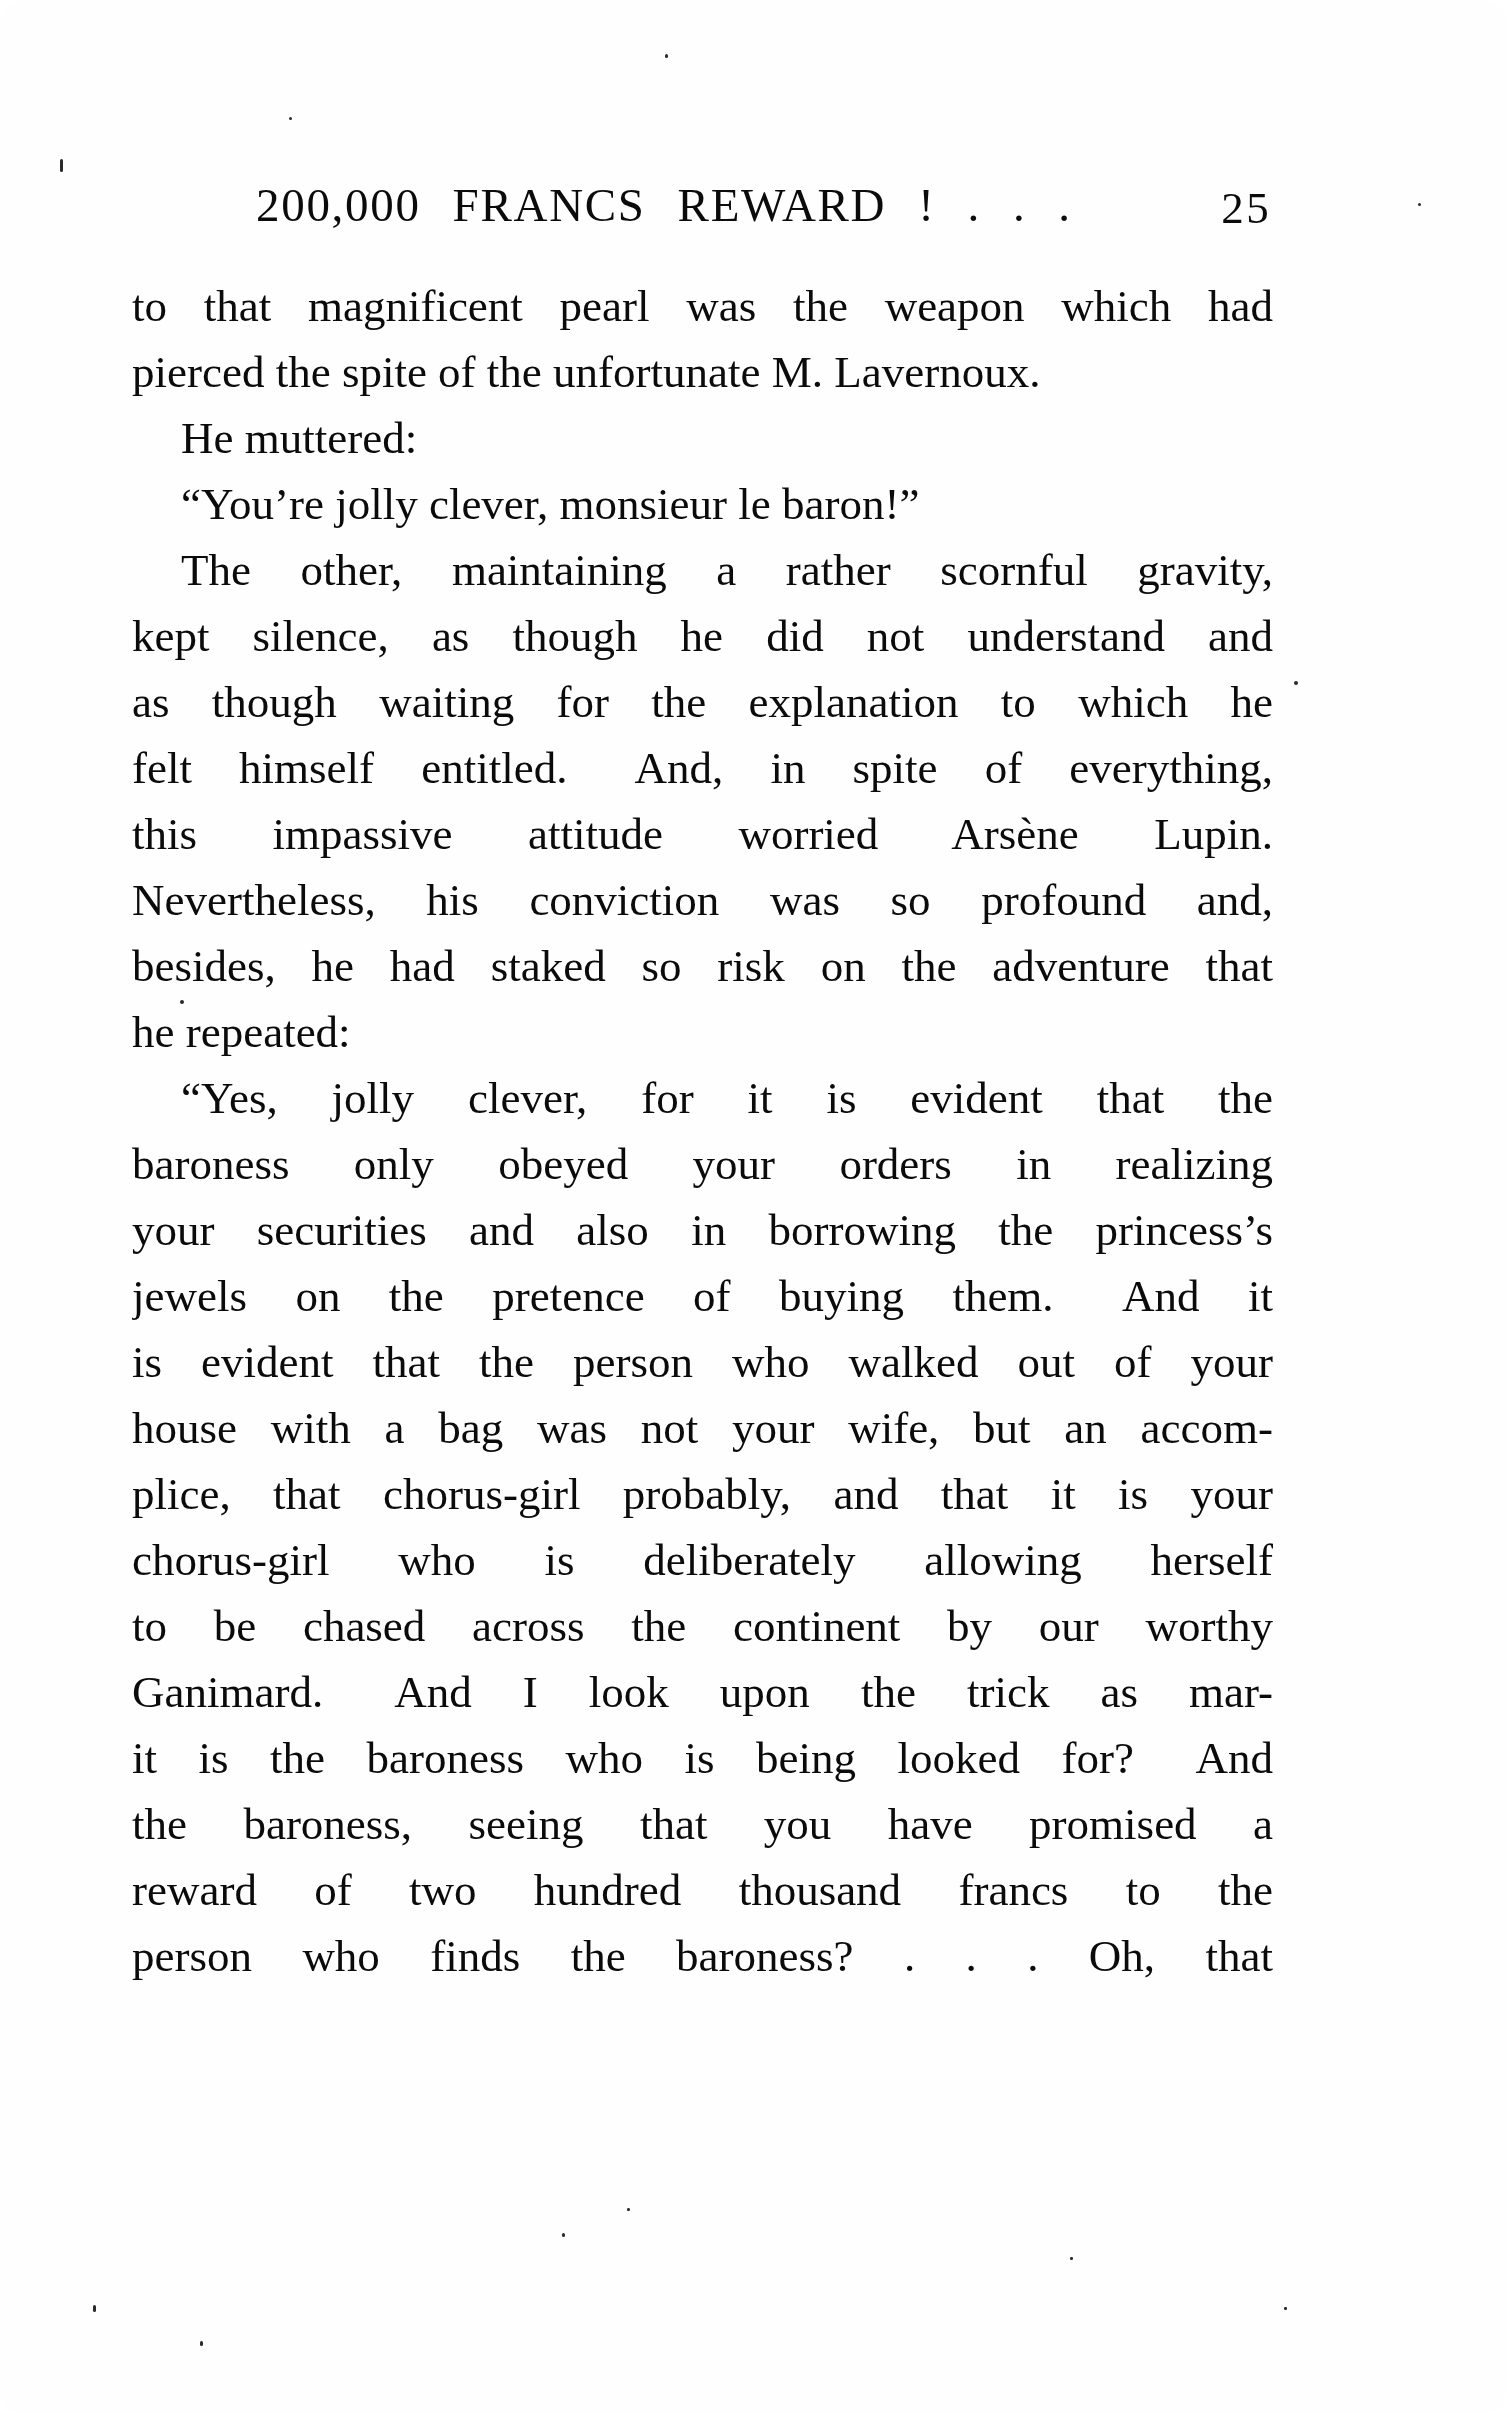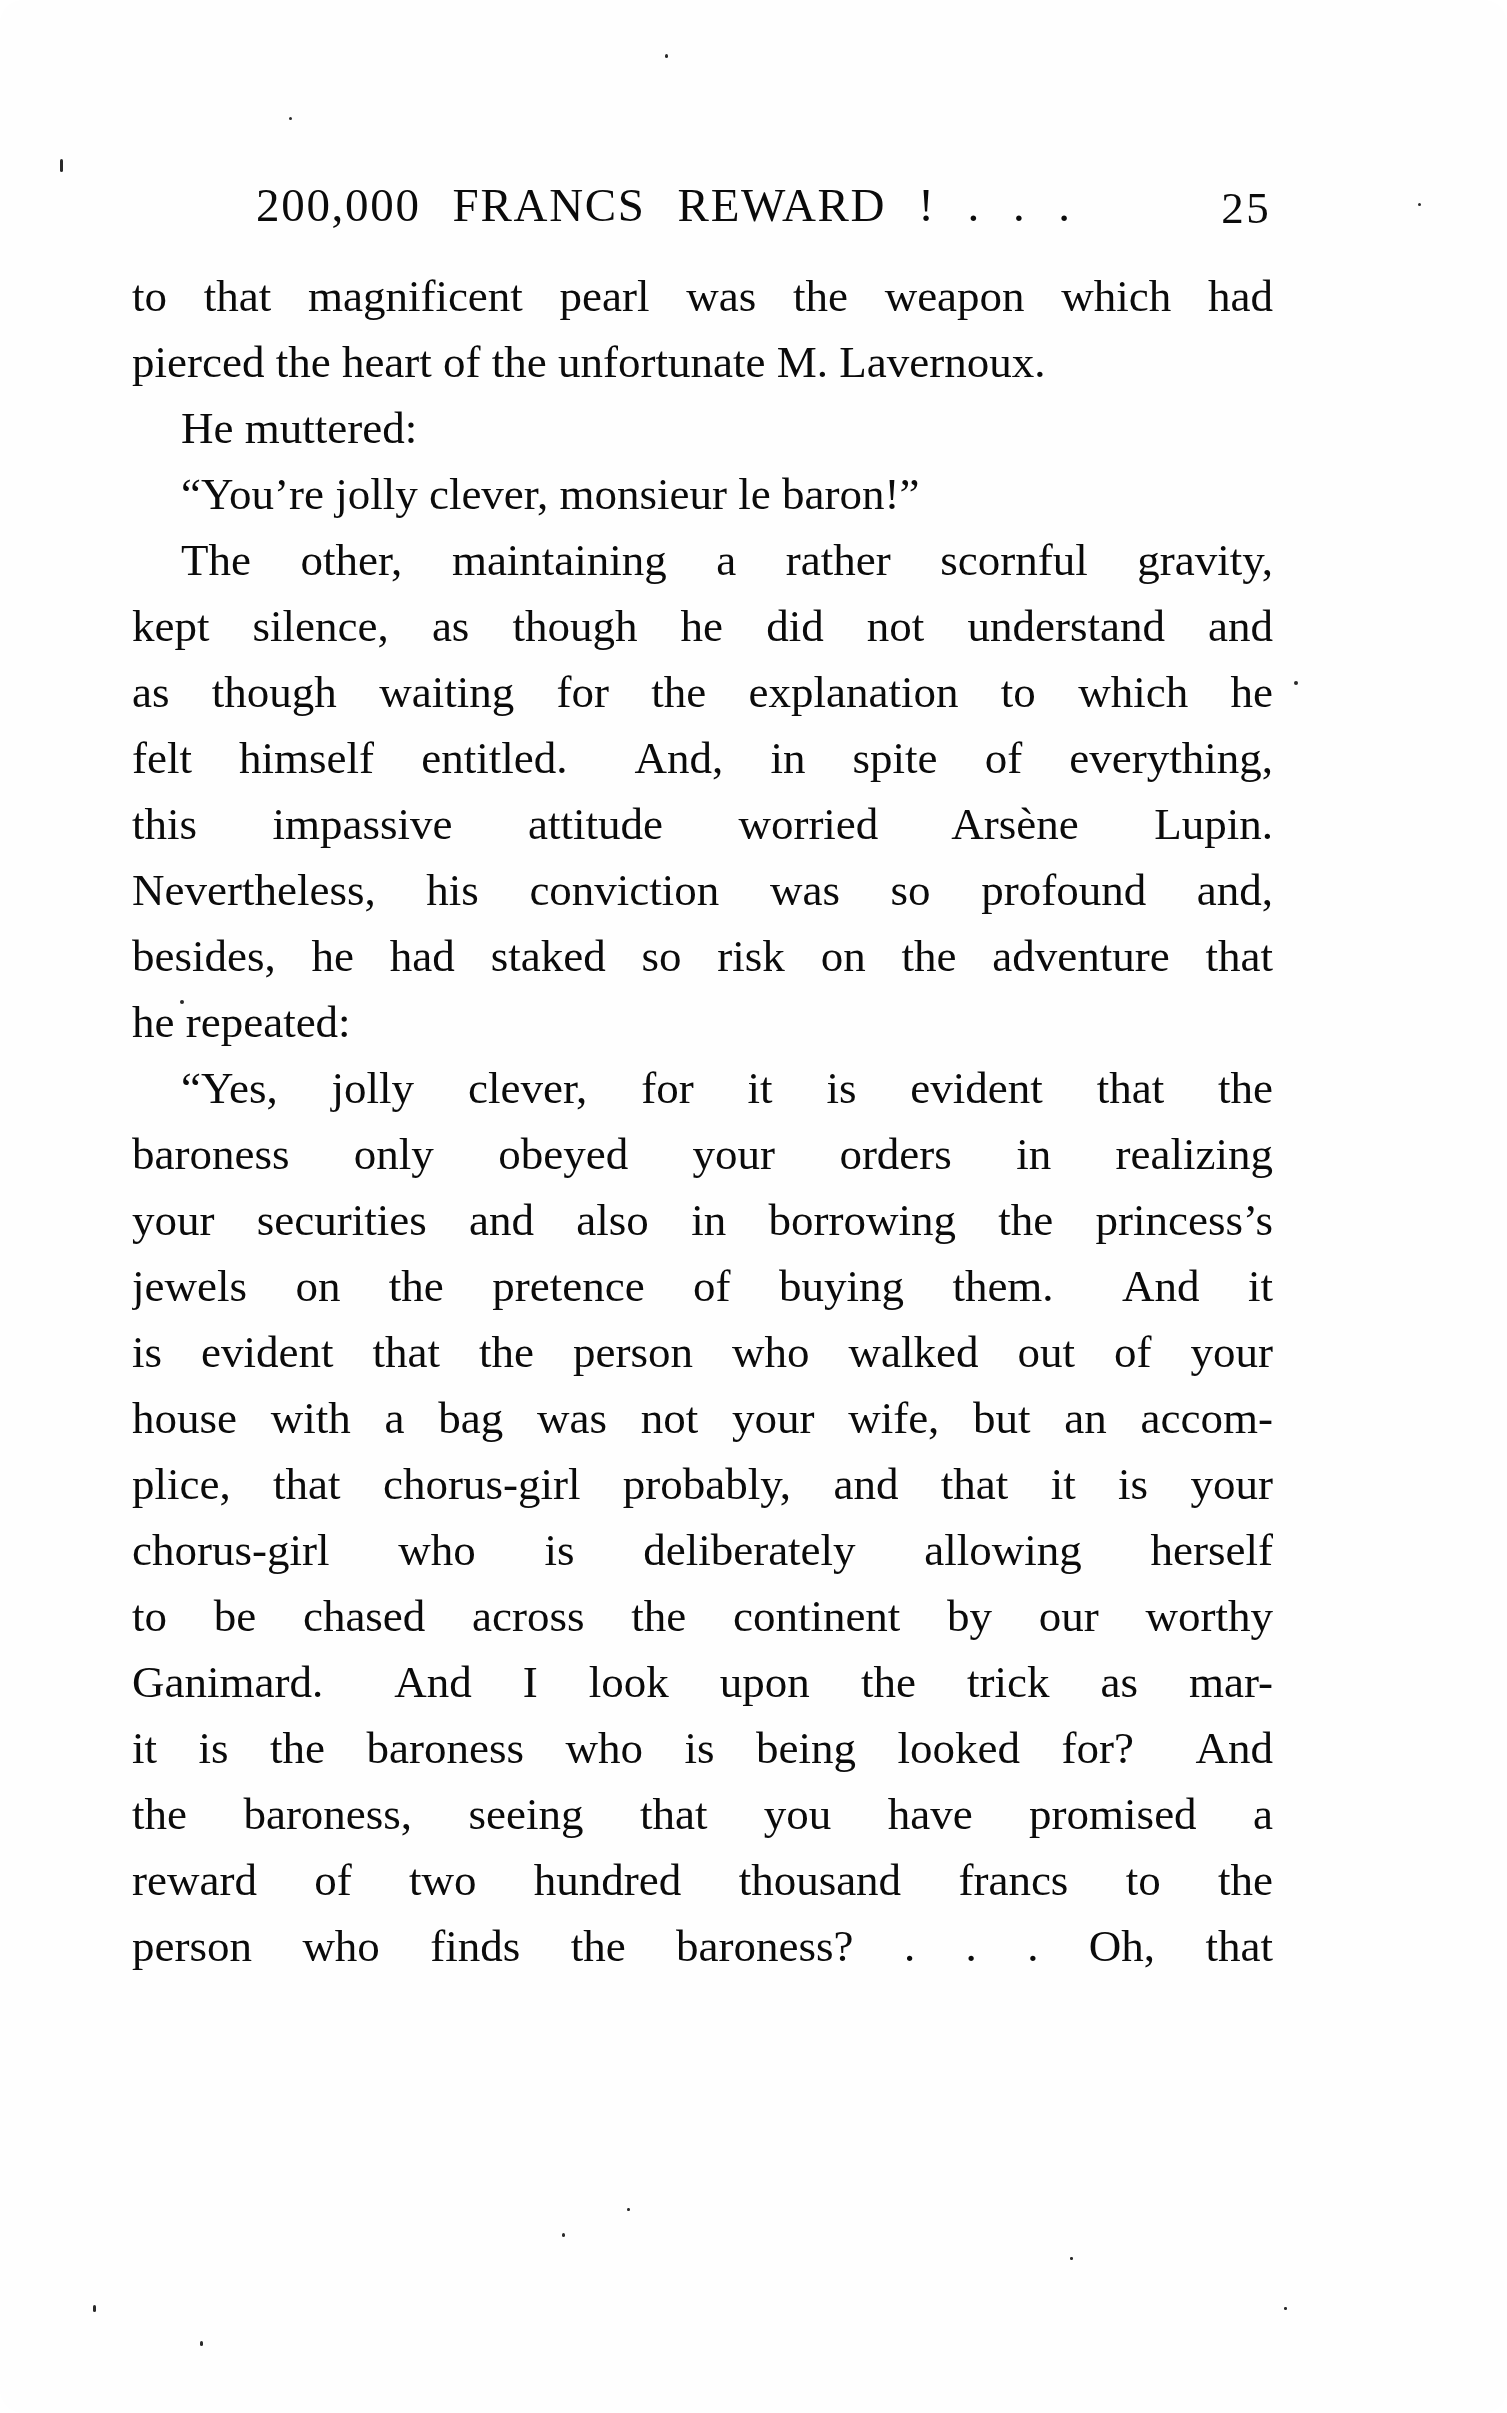--- a/index.html
+++ b/index.html
@@ -27,21 +27,21 @@
     word-spacing: 18.5px;
     white-space: nowrap;
   }
   .folio {
     position: absolute; right: 1.7px; top: 3.4px;
     font-size: 45px; line-height: 67px;
     letter-spacing: 2.5px;
   }
   .textblock {
     position: absolute;
-    left: 132px; top: 263px; width: 1141px;
+    left: 132px; top: 273px; width: 1141px;
   }
   .line {
     height: 66px; line-height: 66px;
     font-size: 45px;
     overflow: hidden;
     text-align: left;
     white-space: normal;
   }
   .line.just {
     text-align: justify;
@@ -60,21 +60,21 @@
 
 <div class="page">
 
   <div class="header">
     <span class="running-title">200,000 FRANCS REWARD ! . . .</span>
     <span class="folio">25</span>
   </div>
 
   <div class="textblock">
       <div class="line just">to that magnificent pearl was the weapon which had</div>
-      <div class="line">pierced the heart of the unfortunate M. Lavernoux.</div>
+      <div class="line">pierced the spite of the unfortunate M. Lavernoux.</div>
       <div class="line ind">He muttered:</div>
       <div class="line ind">“You’re jolly clever, monsieur le baron!”</div>
       <div class="line just ind">The other, maintaining a rather scornful gravity,</div>
       <div class="line just">kept silence, as though he did not understand and</div>
       <div class="line just">as though waiting for the explanation to which he</div>
       <div class="line just">felt himself entitled.  And, in spite of everything,</div>
       <div class="line just">this impassive attitude worried Arsène Lupin.</div>
       <div class="line just">Nevertheless, his conviction was so profound and,</div>
       <div class="line just">besides, he had staked so risk on the adventure that</div>
       <div class="line">he repeated:</div>

